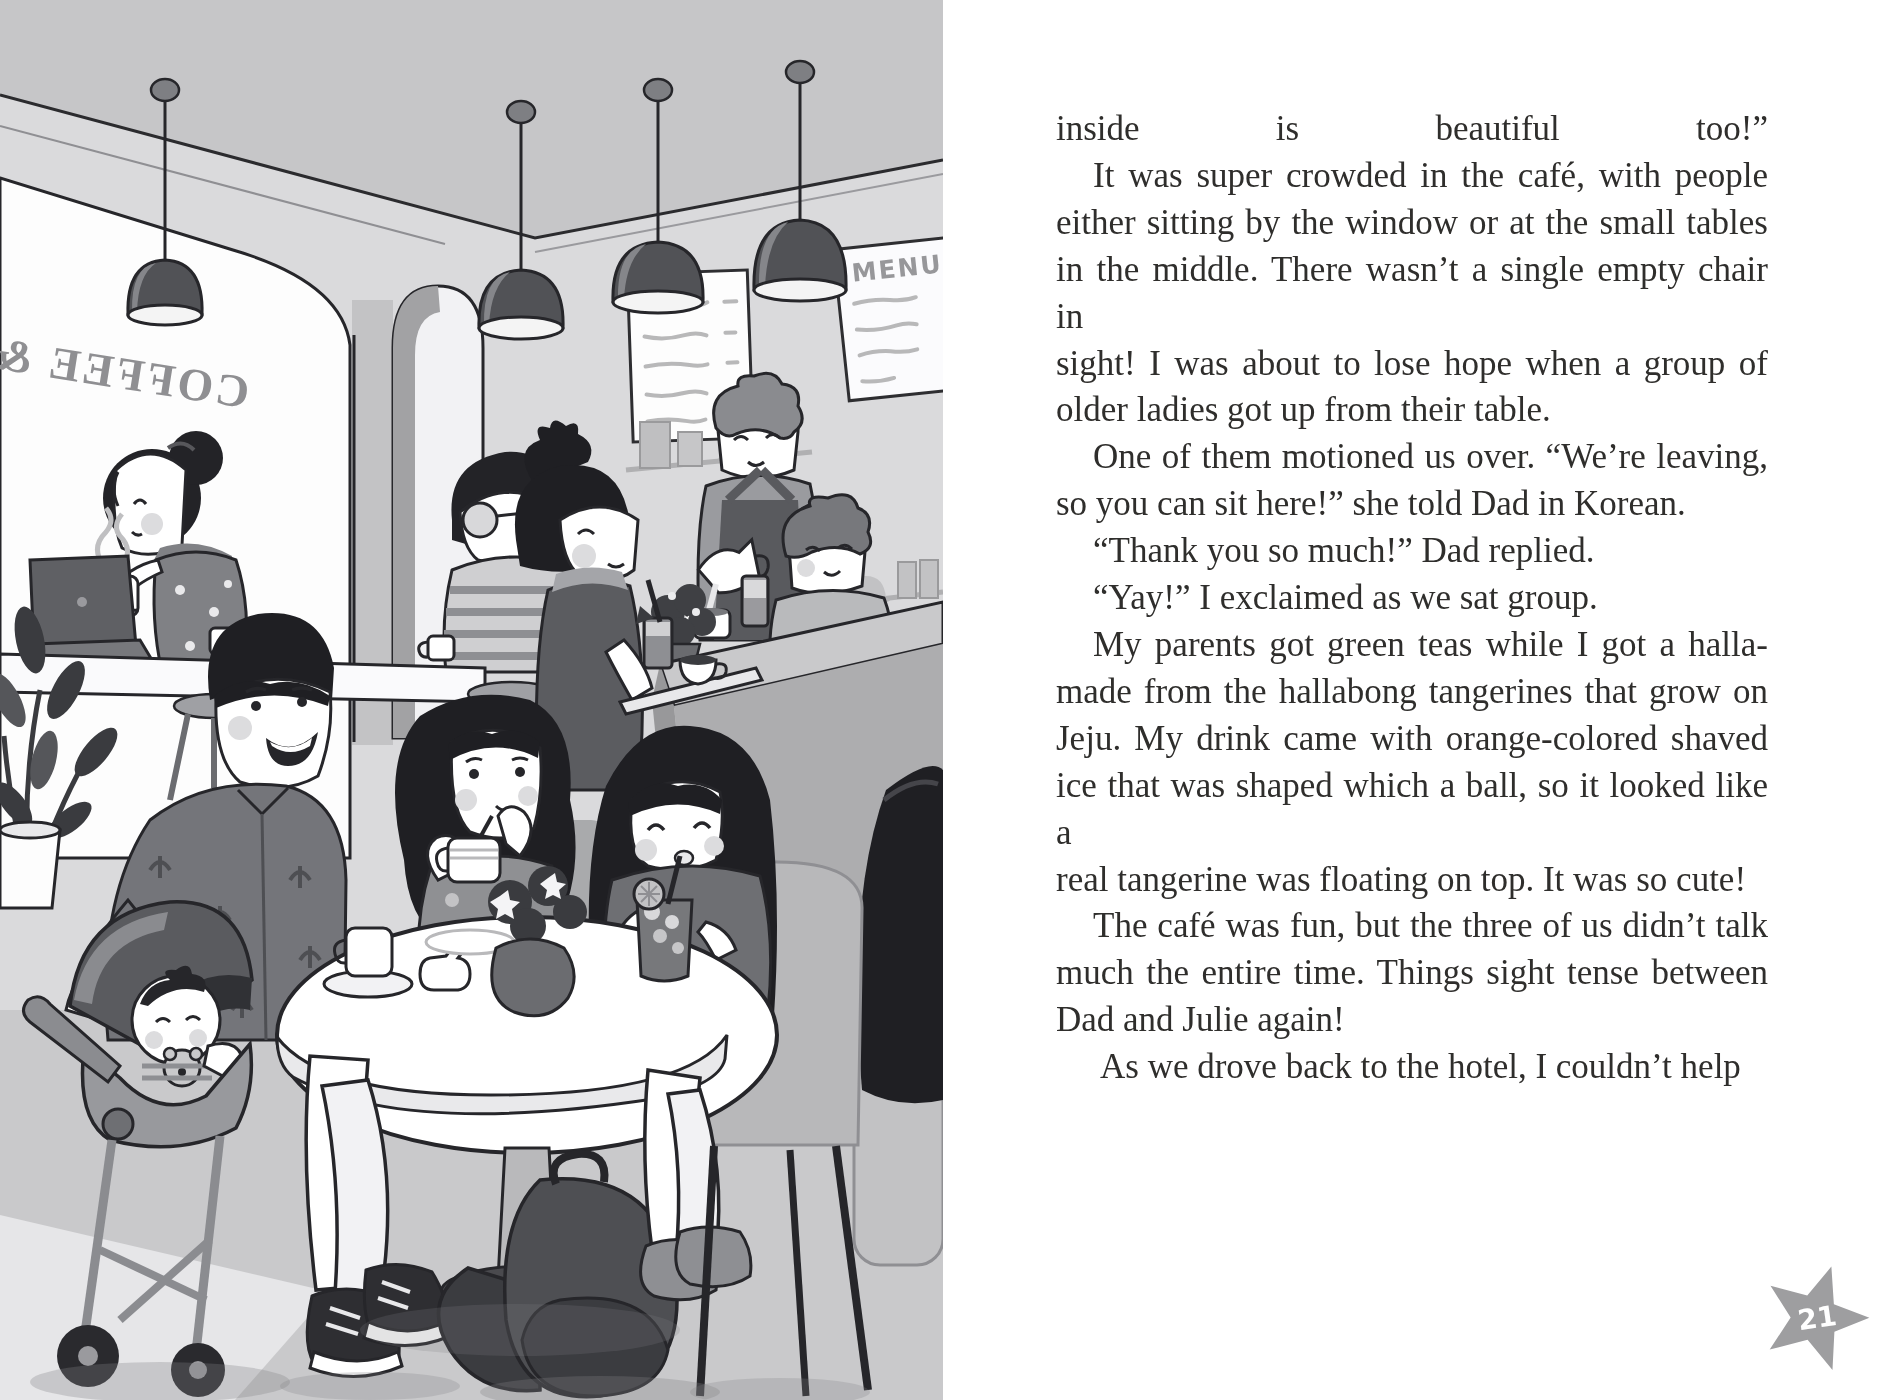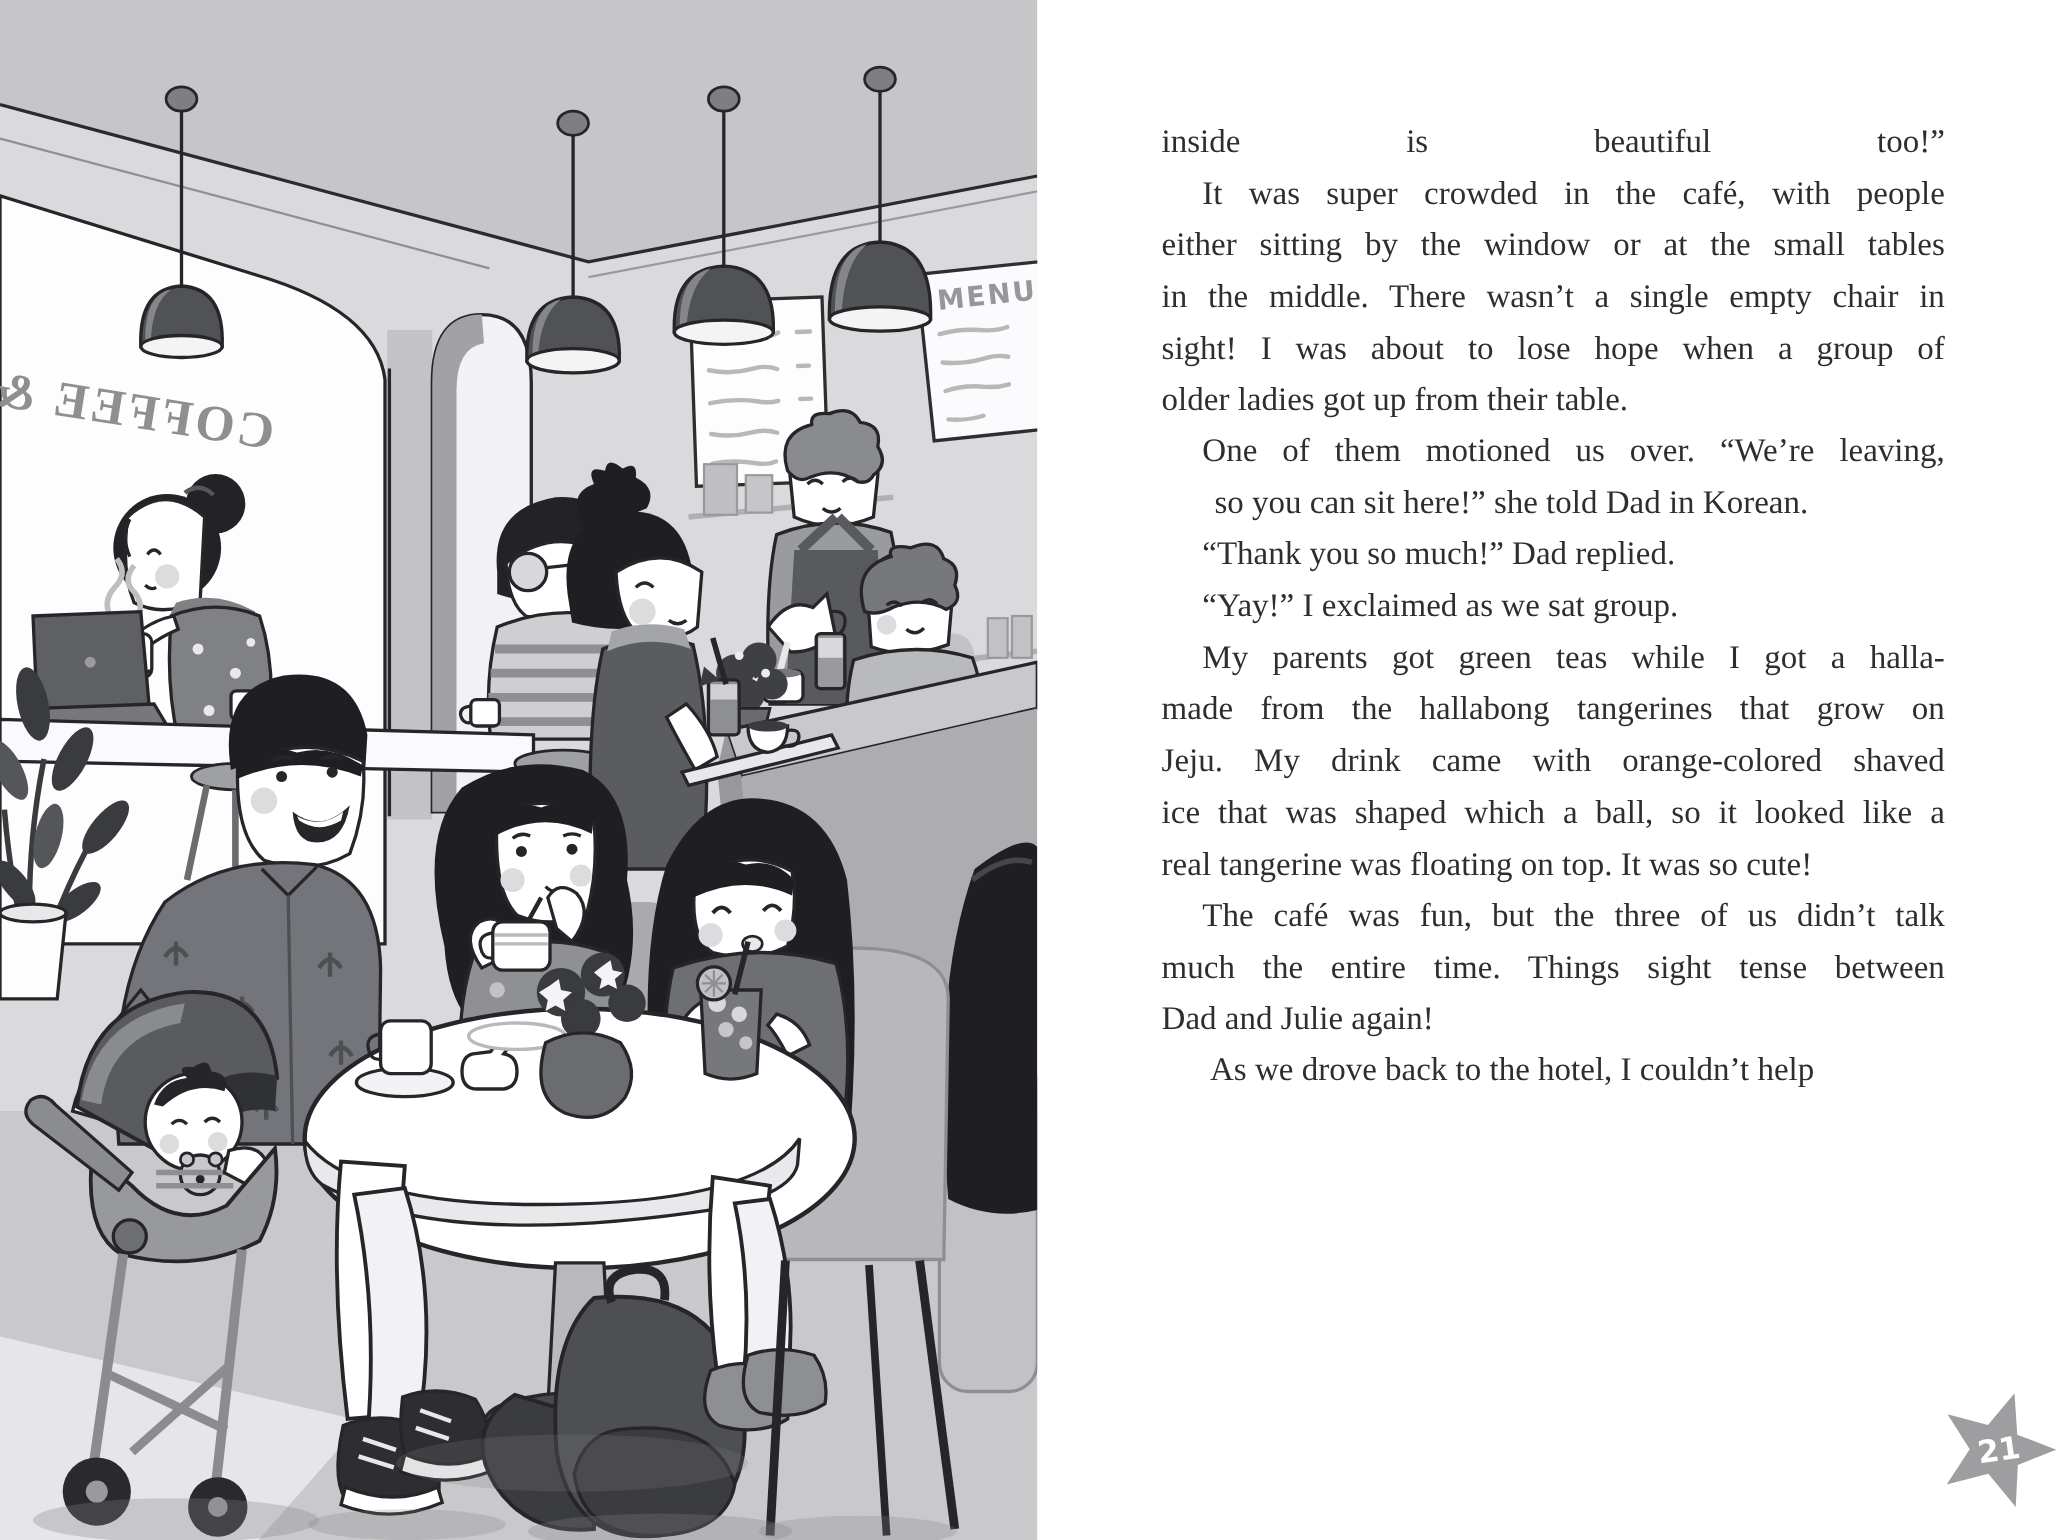--- a/index.html
+++ b/index.html
@@ -1,20 +1,20 @@
 <!DOCTYPE html>
 <html><head>
 <meta charset="utf-8">
 <style>
   html,body{margin:0;padding:0;}
   body{width:1881px;height:1400px;background:#ffffff;overflow:hidden;position:relative;
        font-family:"Liberation Serif",serif;}
   #illustration{position:absolute;left:0;top:0;}
   #story{position:absolute;left:1056px;top:106px;width:712px;
-         font-size:30px;line-height:46.9px;color:#2f2e2c;}
+         font-size:35px;line-height:46.9px;color:#2f2e2c;}
   #story .line{text-align:justify;white-space:normal;}
   #story .line.j{text-align:justify;text-align-last:justify;}
   #pagestar{position:absolute;left:1756px;top:1258px;width:118px;height:118px;}
   .sq{stroke:#ababad;stroke-width:4;fill:none;stroke-linecap:round;opacity:.85}
 </style>
 </head>
 <body>
 
 <svg id="illustration" width="943" height="1400" viewBox="0 0 943 1400">
 
@@ -423,21 +423,21 @@
 </svg>
 
 <div id="story">
     <div class="line j" style="text-indent: 0px;">inside is beautiful too!”</div>
     <div class="line j" style="text-indent: 37px;">It was super crowded in the café, with people</div>
     <div class="line j" style="text-indent: 0px;">either sitting by the window or at the small tables</div>
     <div class="line j" style="text-indent: 0px;">in the middle. There wasn’t a single empty chair in</div>
     <div class="line j" style="text-indent: 0px;">sight! I was about to lose hope when a group of</div>
     <div class="line" style="text-indent: 0px;">older ladies got up from their table.</div>
     <div class="line j" style="text-indent: 37px;">One of them motioned us over. “We’re leaving,</div>
-    <div class="line" style="text-indent: 0px; margin-left: 48px;">so you can sit here!” she told Dad in Korean.</div>
+    <div class="line" style="text-indent: 0px;">so you can sit here!” she told Dad in Korean.</div>
     <div class="line" style="text-indent: 37px;">“Thank you so much!” Dad replied.</div>
     <div class="line" style="text-indent: 37px;">“Yay!” I exclaimed as we sat group.</div>
     <div class="line j" style="text-indent: 37px;">My parents got green teas while I got a halla-</div>
     <div class="line j" style="text-indent: 0px;">made from the hallabong tangerines that grow on</div>
     <div class="line j" style="text-indent: 0px;">Jeju. My drink came with orange-colored shaved</div>
     <div class="line j" style="text-indent: 0px;">ice that was shaped which a ball, so it looked like a</div>
     <div class="line" style="text-indent: 0px;">real tangerine was floating on top. It was so cute!</div>
     <div class="line j" style="text-indent: 37px;">The café was fun, but the three of us didn’t talk</div>
     <div class="line j" style="text-indent: 0px;">much the entire time. Things sight tense between</div>
     <div class="line" style="text-indent: 0px;">Dad and Julie again!</div>

